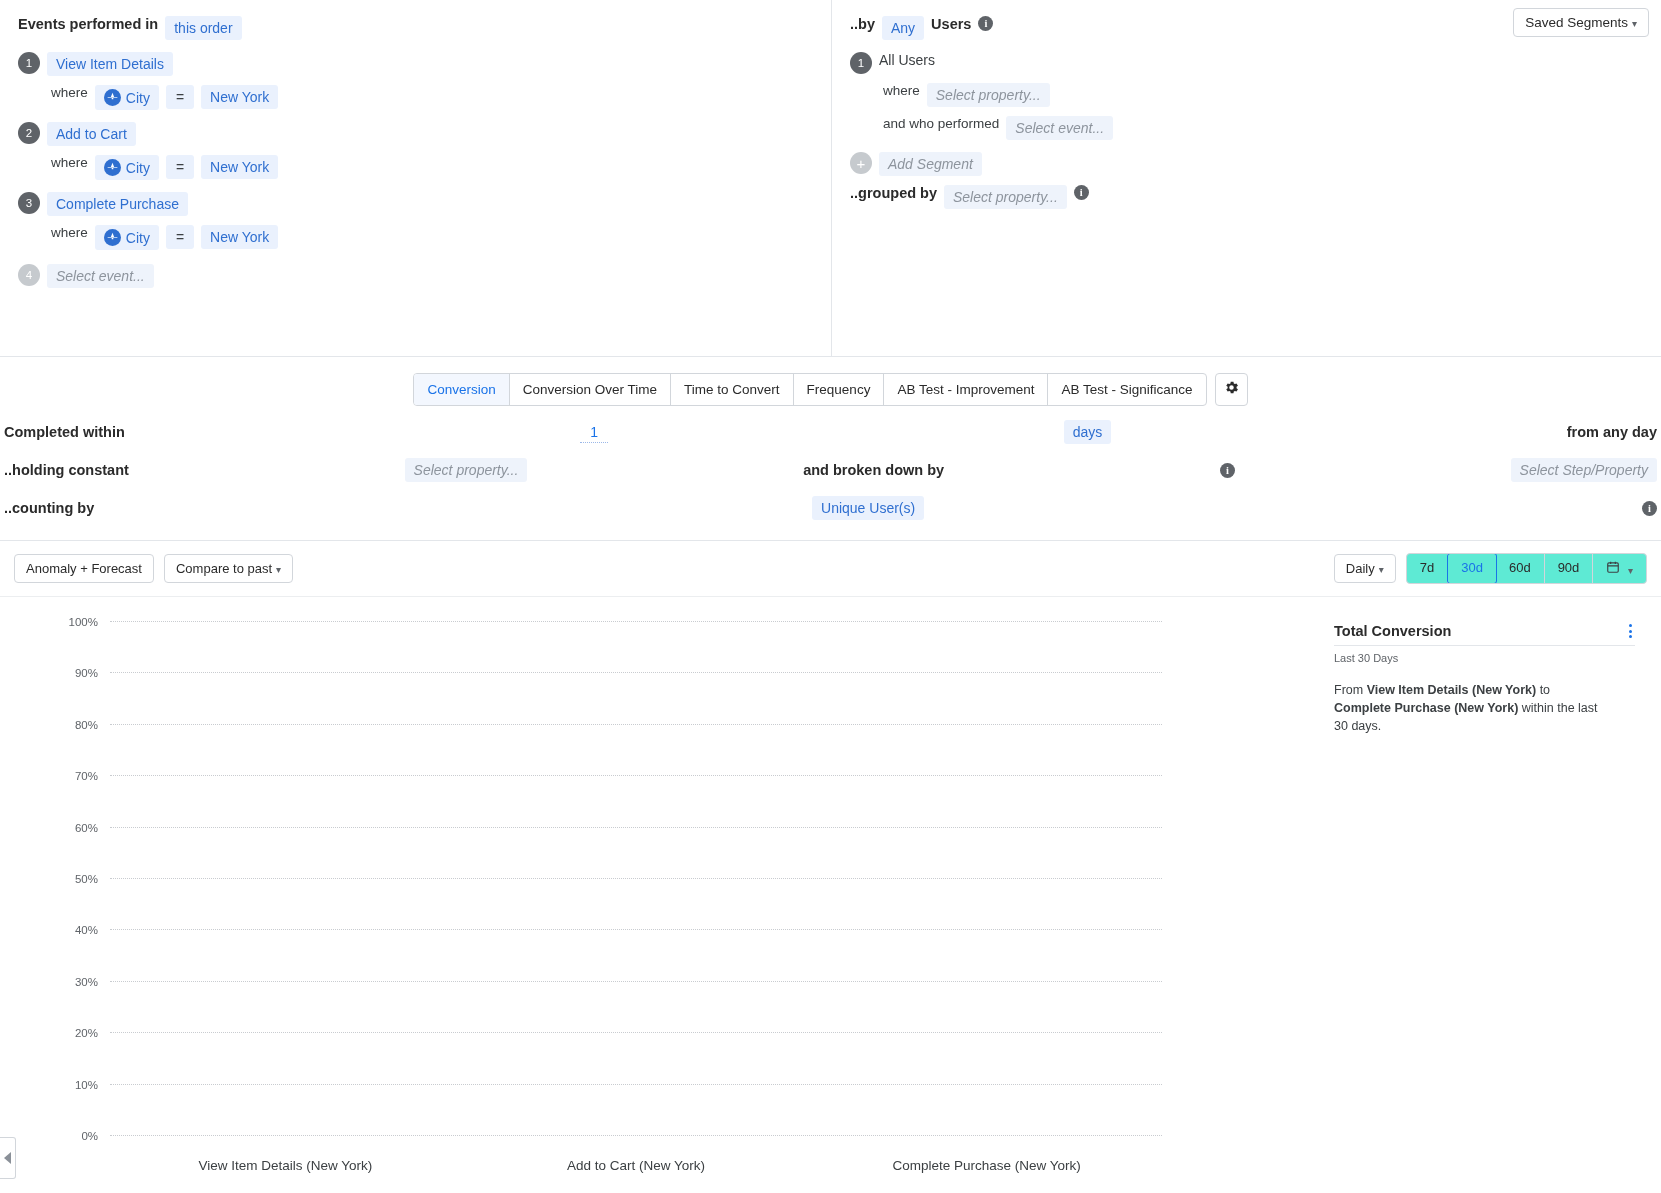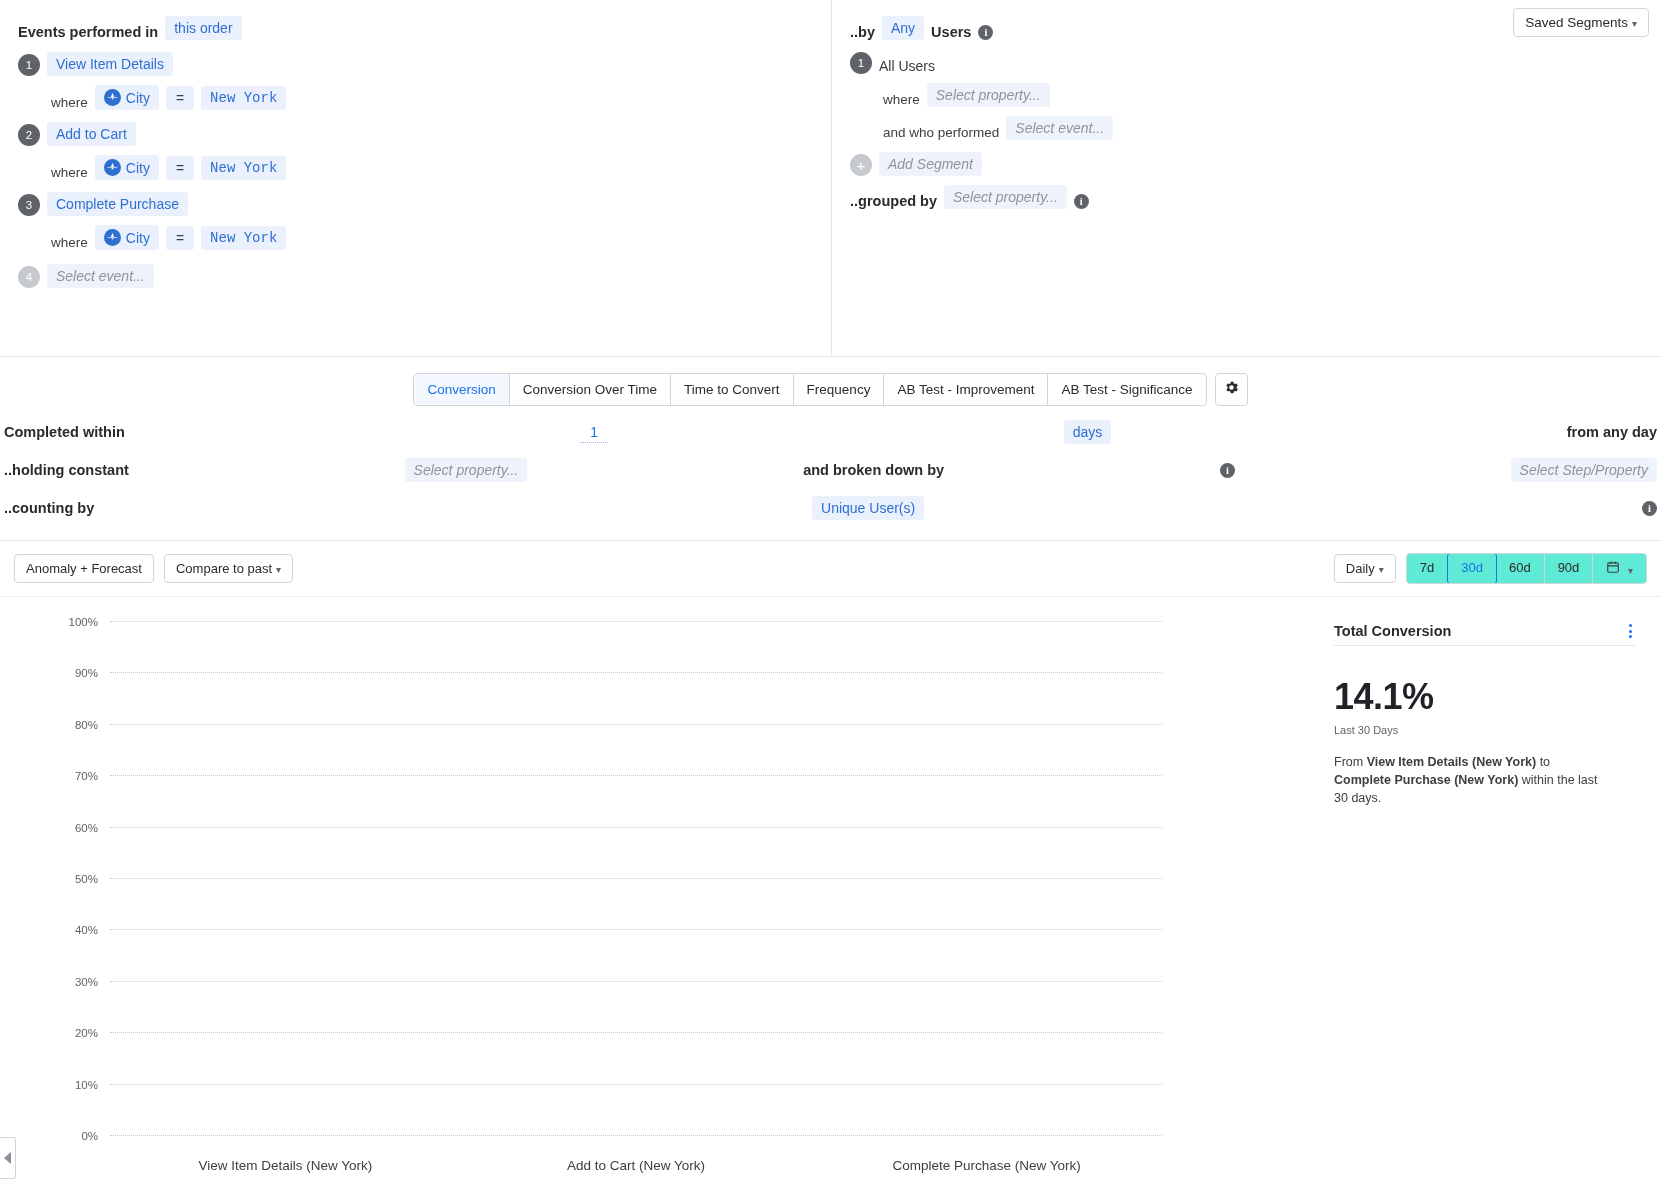--- a/index.html
+++ b/index.html
@@ -23,42 +23,42 @@
     width: 832px;
     padding: 16px 18px;
     border-right: 1px solid #e3e6ea;
   }
   .builder-right {
     flex: 1;
     padding: 16px 18px;
     position: relative;
   }
 
-  .row { display: flex; align-items: flex-end; gap: 7px; }
+  .row { display: flex; align-items: flex-start; gap: 7px; }
   .row + .row { margin-top: 9px; }
 
   .lbl-strong { font-size: 14.5px; font-weight: bold; color: #2b2b2b; }
   .lbl-plain { font-size: 13.5px; color: #3c4043; }
 
   .chip {
     background: #eaf1fd;
     color: #2f6fd0;
     font-size: 14px;
     padding: 4px 9px;
     border-radius: 3px;
     cursor: pointer;
     white-space: nowrap;
   }
   .chip.ghost {
     background: #eef3fb;
     color: #8d949d;
     font-style: italic;
   }
   .chip.op { color: #3c4043; padding: 4px 10px; }
-  .chip.val { color: #2f6fd0; font-family: Liberation Mono, monospace; }
+  .chip.val { color: #2f6fd0; }
 
   .step-num {
     width: 22px; height: 22px;
     border-radius: 50%;
     background: #5f6368;
     color: #fff;
     font-size: 11.5px;
     display: flex; align-items: center; justify-content: center;
     flex: 0 0 22px;
   }
@@ -538,21 +538,20 @@
 
     <div class="summary">
       <div class="sum-head">
         <span class="sum-title">Total Conversion</span>
         <span class="kebab">
             <i></i>
             <i></i>
             <i></i>
           </span>
       </div>
-      <div class="big-pct">14.1%</div>
       <div class="sub-pct">Last 30 Days</div>
       <div class="desc">
         <span>From </span><b>View Item Details (New York)</b><span> to </span><b>Complete Purchase (New York)</b><span> within the last 30 days.</span>
       </div>
     </div>
 
     <div class="collapse-handle">
       <span class="tri"></span>
     </div>
   </div>

